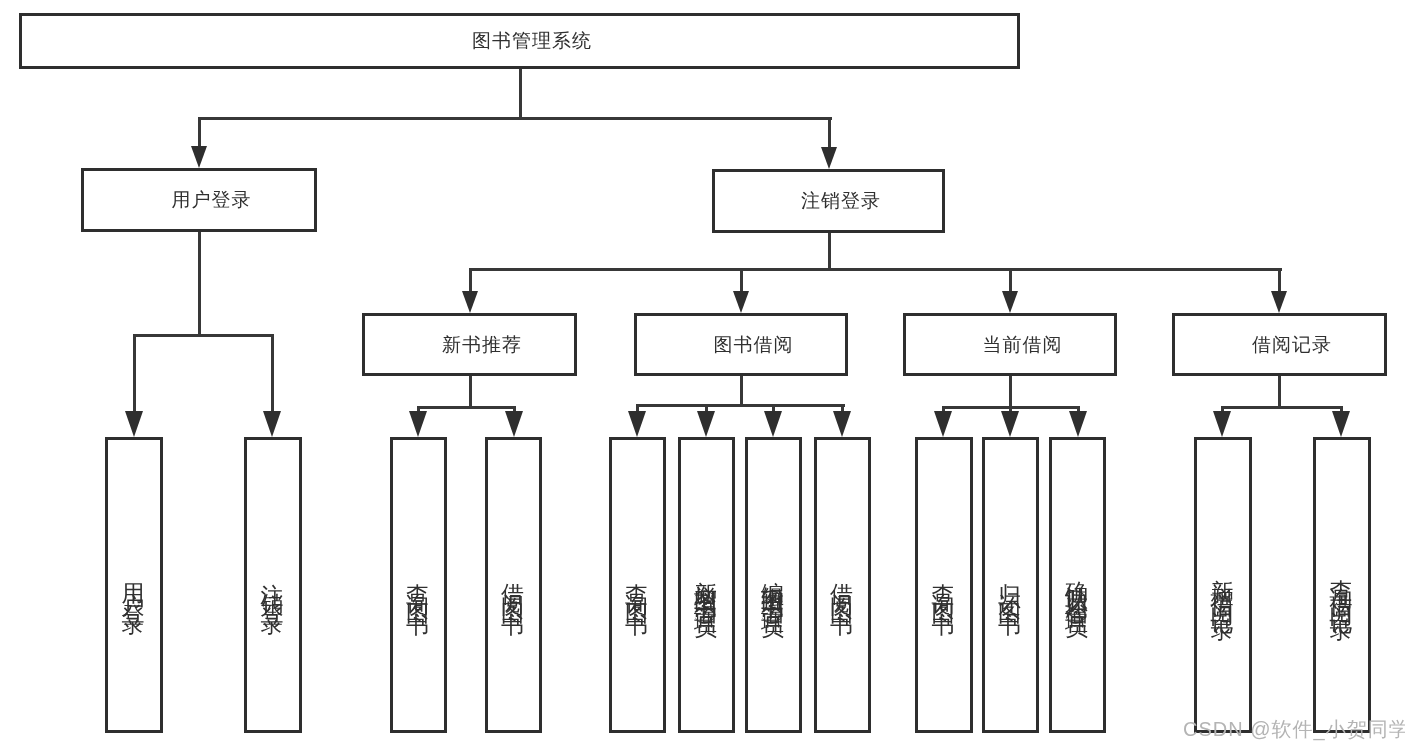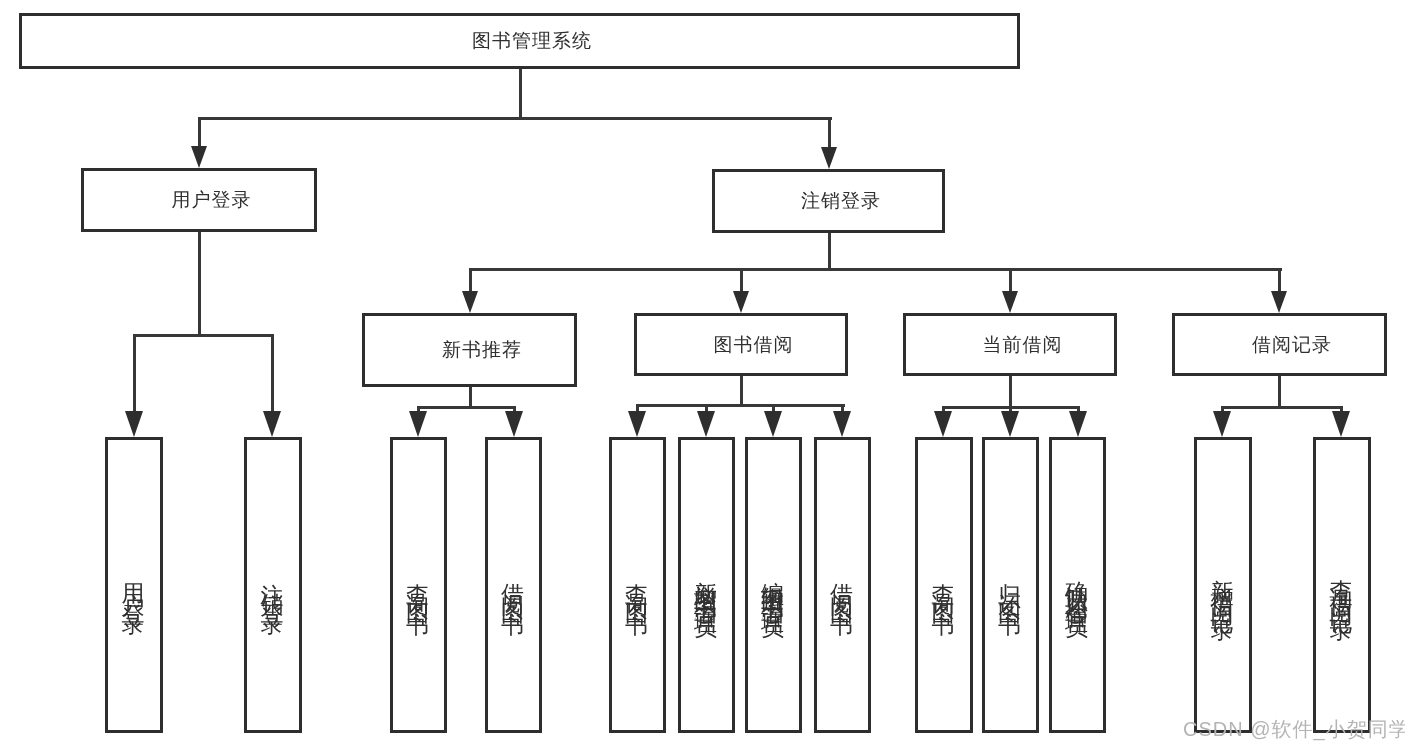--- a/index.html
+++ b/index.html
@@ -82,21 +82,21 @@
   <div class="ln" style="left:1340px;top:406px;width:3px;height:9px"></div>
   <div class="arr lg" style="left:1213px;top:411px"></div>
   <div class="arr lg" style="left:1332px;top:411px"></div>
 
   <div class="node h" style="left:19px;top:13px;width:1001px;height:56px">图书管理系统</div>
 
   <div class="node h" style="left:81px;top:168px;width:236px;height:64px">用户登录</div>
 
   <div class="node h" style="left:712px;top:169px;width:233px;height:64px">注销登录</div>
 
-  <div class="node h" style="left:362px;top:313px;width:215px;height:74px">新书推荐</div>
+  <div class="node h" style="left:362px;top:313px;width:215px;height:63px">新书推荐</div>
 
   <div class="node h" style="left:903px;top:313px;width:214px;height:63px">当前借阅</div>
 
   <div class="node h" style="left:634px;top:313px;width:214px;height:63px">图书借阅</div>
 
   <div class="node h" style="left:1172px;top:313px;width:215px;height:63px">借阅记录</div>
 
   <div class="node v ls-a" style="left:105px;top:437px;width:58px;height:296px">用户登录</div>
 
   <div class="node v ls-a" style="left:244px;top:437px;width:58px;height:296px">注销登录</div>

